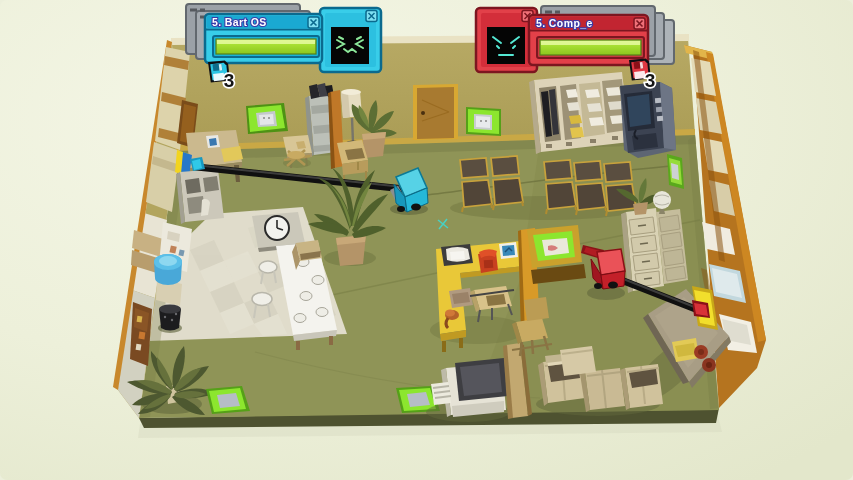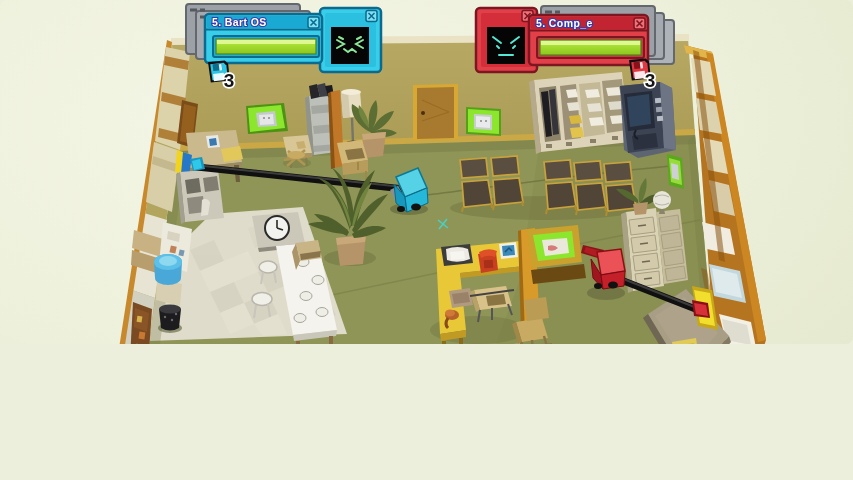--- a/index.html
+++ b/index.html
@@ -1,16 +1,16 @@
 <!DOCTYPE html>
 <html><head>
 <meta charset="utf-8">
 <style>
 html,body{margin:0;padding:0;background:#ecefdb;}
-#stage{width:853px;height:344px;overflow:hidden;position:relative;font-family:"Liberation Sans",sans-serif;border-radius:7px;}
+#stage{width:853px;height:480px;overflow:hidden;position:relative;font-family:"Liberation Sans",sans-serif;border-radius:7px;}
 </style>
 </head>
 <body>
 <div id="stage">
 <svg width="853" height="480" viewBox="0 0 853 480">
 <defs>
 <radialGradient id="bgg" cx="30%" cy="25%" r="95%">
 <stop offset="0" stop-color="#f4f6e6"></stop>
 <stop offset="55%" stop-color="#edf0da"></stop>
 <stop offset="100%" stop-color="#e3e7cb"></stop>

